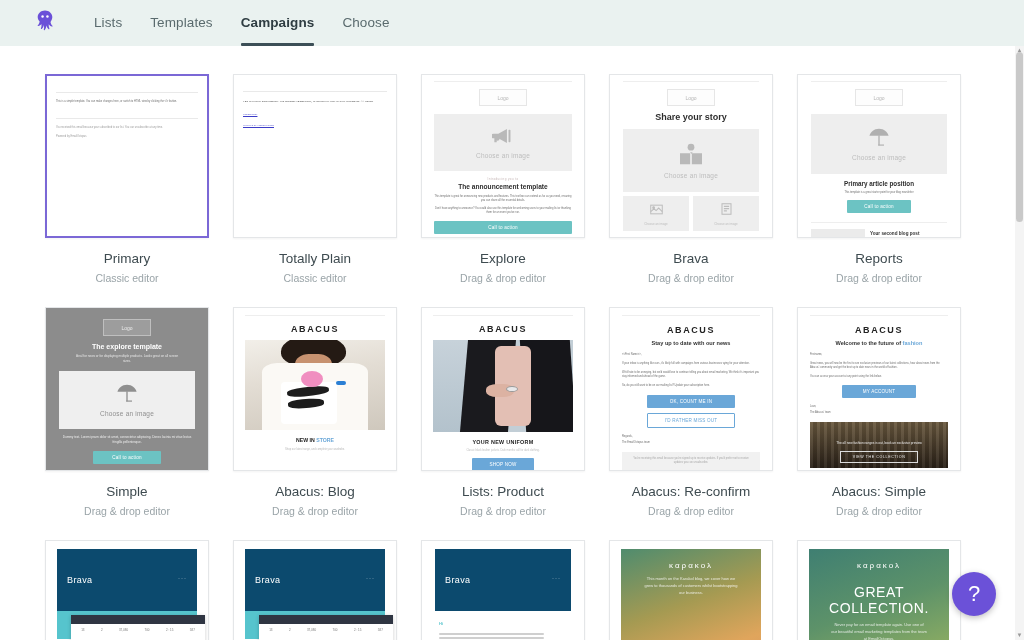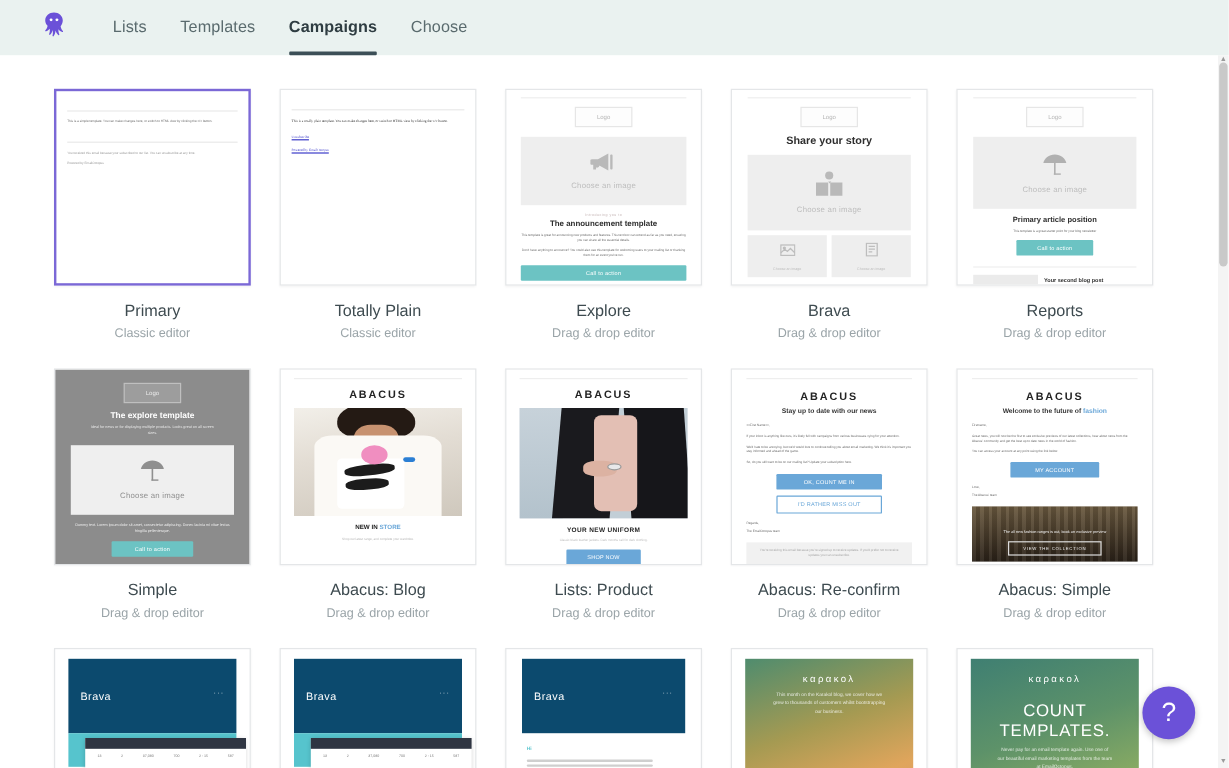--- a/index.html
+++ b/index.html
@@ -542,21 +542,21 @@
           </div>
         </div>
 
       </div>
 
       <div class="card">
         <div class="thumb">
           <div class="mini" style="padding:8px 11px">
             <div class="karak" style="left:11px;right:11px;top:8px;bottom:0;background:linear-gradient(160deg,#3f7f72 0%,#5d9269 40%,#8fae62 75%,#b6c16b 100%)">
               <div class="karak-label">καρακολ</div>
-              <div class="karak-big">COUNT TEMPLATES.</div>
+              <div class="karak-big">GREAT COLLECTION.</div>
               <div class="karak-sub">Never pay for an email template again. Use one of our beautiful email marketing templates from the team at EmailOctopus.</div>
             </div>
           </div>
         </div>
 
       </div>
     </div>
 
   </div>
 

